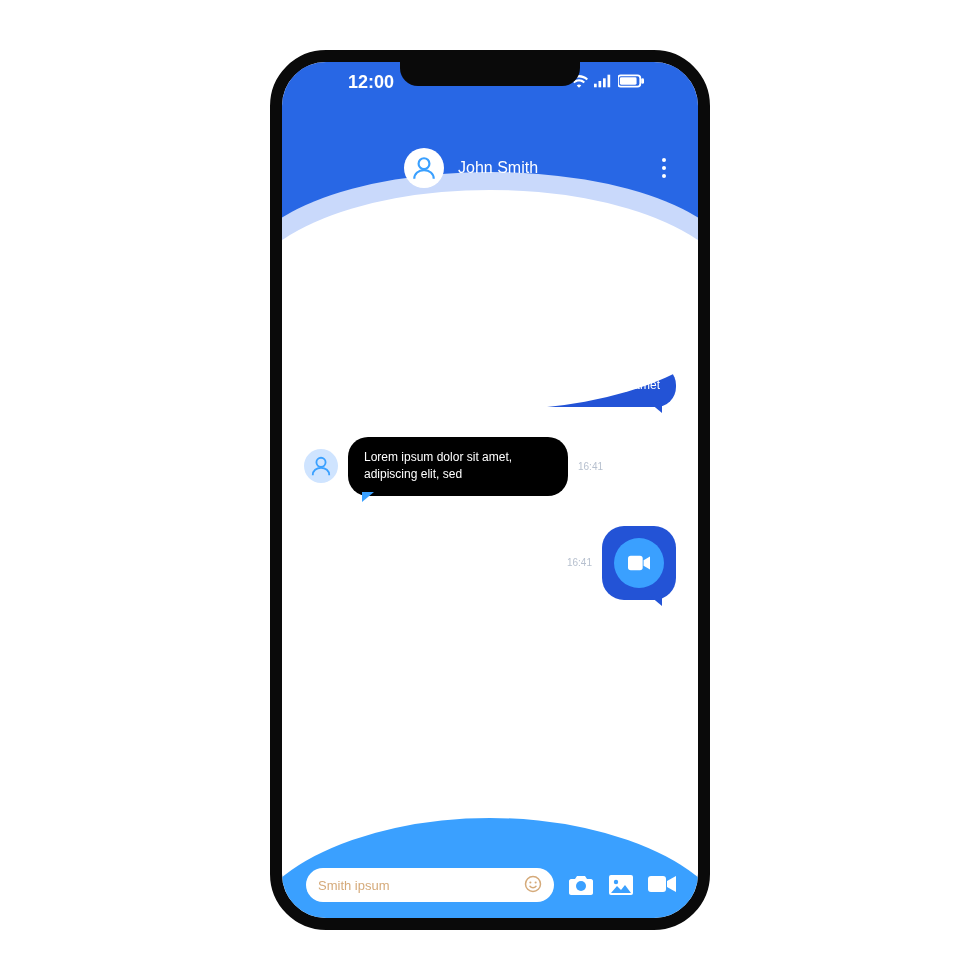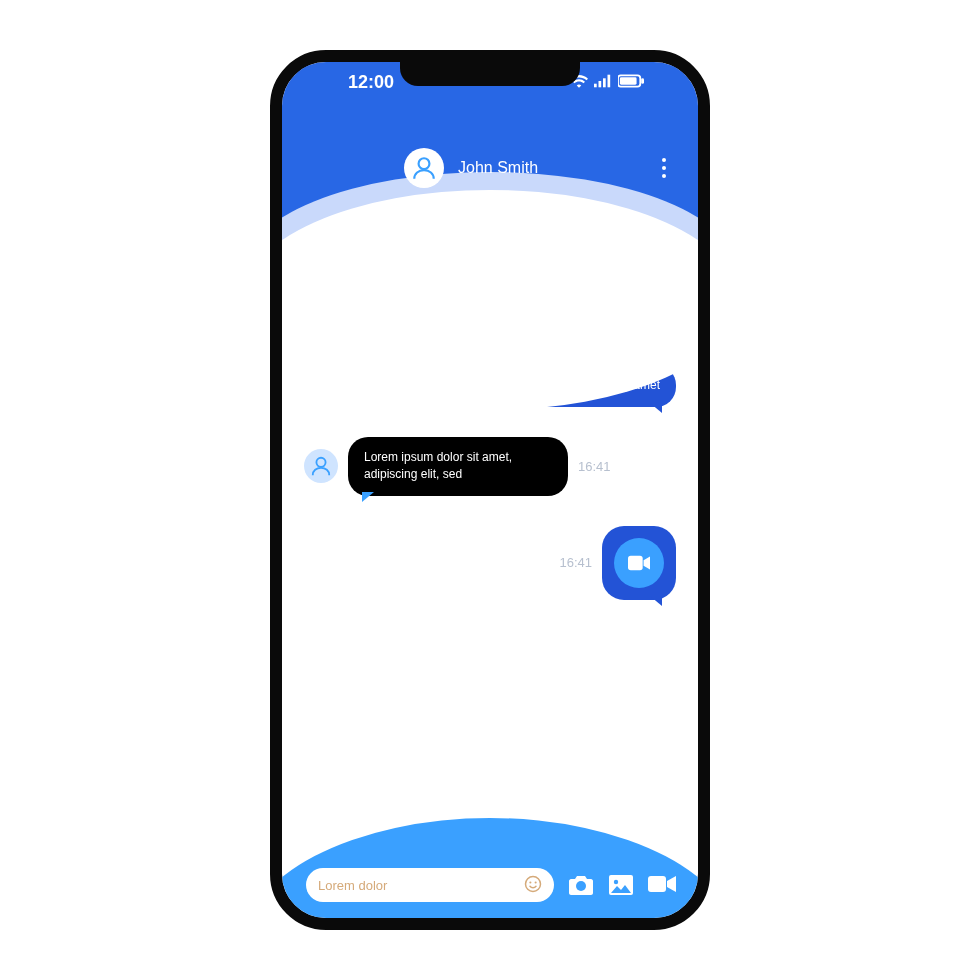--- a/index.html
+++ b/index.html
@@ -88,21 +88,21 @@
   .bubble.in { background:#000000; }
   .bubble.out{ background:#2353d6; }
   .bubble.video{ width:74px;height:74px;padding:0;display:flex;align-items:center;justify-content:center;border-radius:22px;}
   .video-circle{ width:50px;height:50px;border-radius:50%;background:#3aa0ff;display:flex;align-items:center;justify-content:center;}
   .tail{ position:absolute; bottom:-6px; }
   .bubble.in  .tail{ left:14px; border-left:12px solid #3aa0ff; border-bottom:10px solid transparent;}
   .bubble.out .tail{ right:14px; border-right:12px solid #2353d6; border-bottom:10px solid transparent;}
   .under-shadow{ position:absolute; bottom:-4px; height:8px; border-radius:0 0 20px 20px; opacity:.35; z-index:-1;}
   .bubble.in  .under-shadow{ left:6px; right:6px; background:#3aa0ff;}
   .bubble.out .under-shadow{ left:6px; right:6px; background:#2353d6;}
-  .ts{ font-size:13px; color:#b7c0cf; }
+  .ts{ font-size:10px; color:#b7c0cf; }
   .typing-dots{ display:flex; gap:5px; }
   .typing-dots span{ width:5px;height:5px;border-radius:50%;background:#fff;}
   
   .footer-wrap{ position:absolute; left:0;right:0;bottom:0; height:100px; overflow:hidden;}
   .footer-curve{
     position:absolute; left:-40px; right:-40px; top:0; height:260px;
     background:#3aa0ff; border-radius:50%;
   }
   .footer-bar{
     position:absolute; left:0;right:0; bottom:16px;
@@ -223,21 +223,21 @@
       </div>
     </div>
 
 
   </div>
 
   <div class="footer-wrap">
     <div class="footer-curve"></div>
     <div class="footer-bar">
       <div class="input-pill">
-        <span class="ph">Lorem dolor</span>
+        <span class="ph">Smith ipsum</span>
         <span>
           <svg width="18" height="18" viewBox="0 0 24 24">
               <circle cx="12" cy="12" r="10" fill="none" stroke="#d5aa7a" stroke-width="2"></circle>
               <circle cx="8.5" cy="10" r="1.4" fill="#d5aa7a"></circle>
               <circle cx="15.5" cy="10" r="1.4" fill="#d5aa7a"></circle>
               <path d="M8 15c1 1.3 2.4 2 4 2s3-0.7 4-2" fill="none" stroke="#d5aa7a" stroke-width="2" stroke-linecap="round"></path>
             </svg>
         </span>
       </div>
       <span class="foot-icon">

